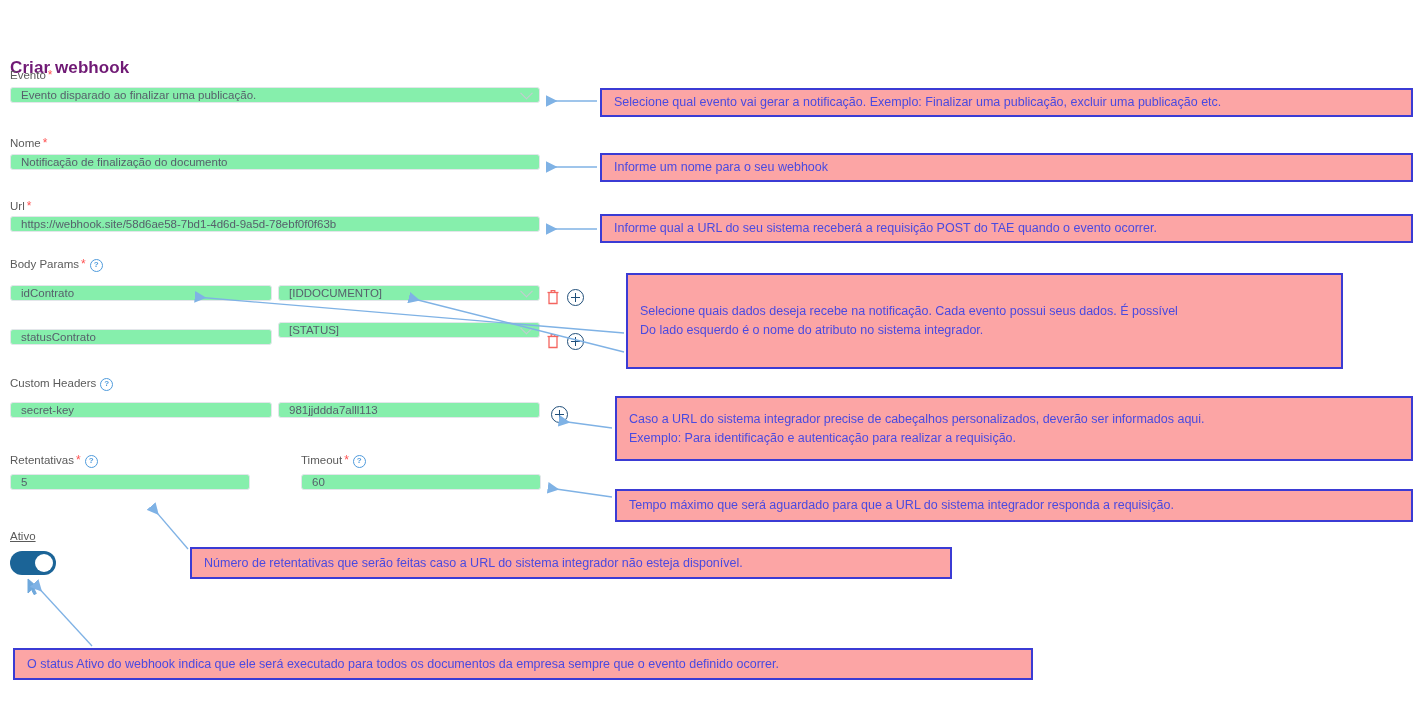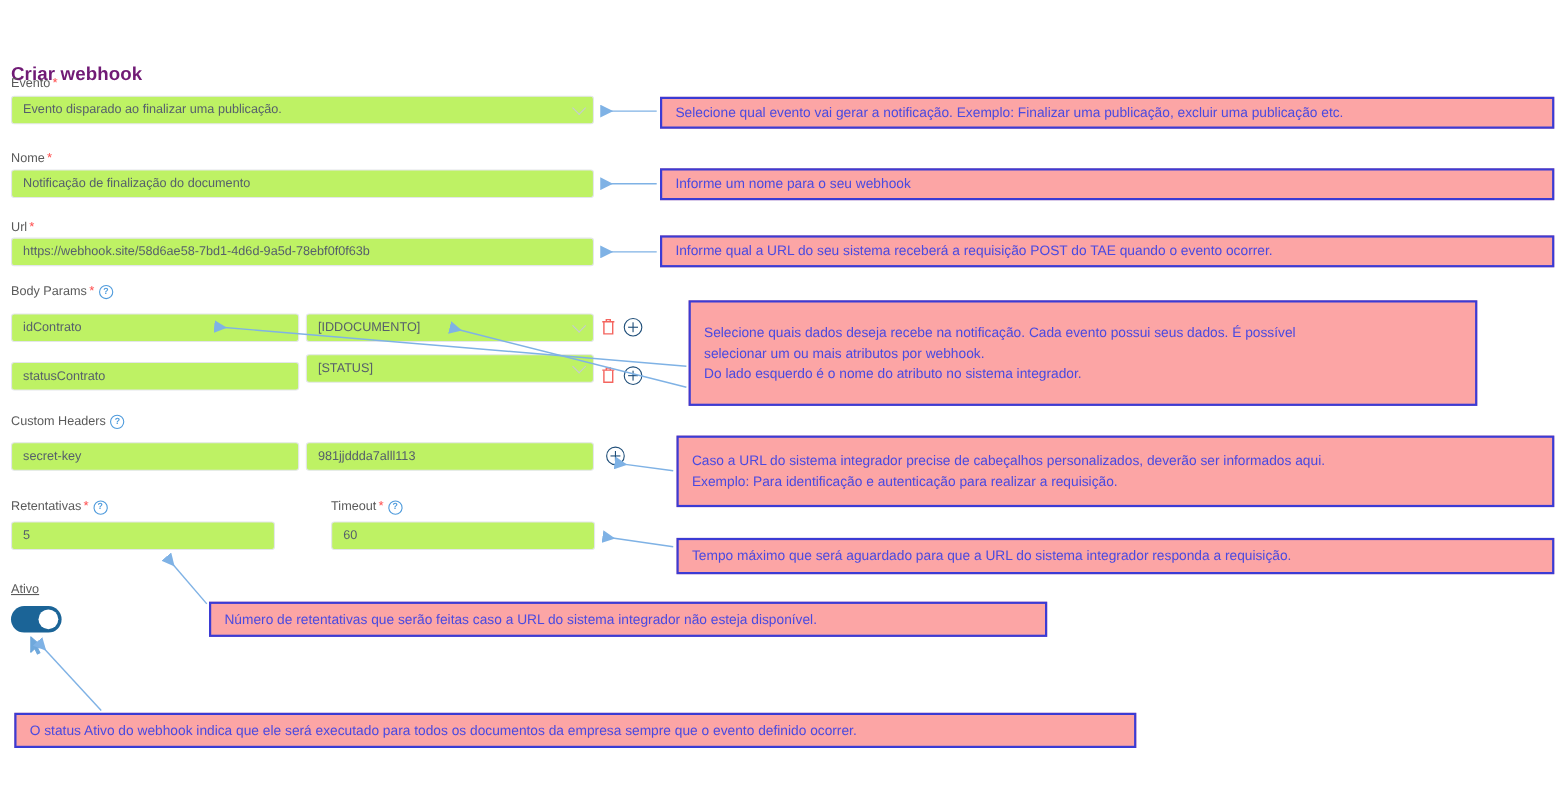--- a/index.html
+++ b/index.html
@@ -32,24 +32,24 @@
     display:inline-block;width:11px;height:11px;
     border:1px solid #4f9bdc;border-radius:50%;
     color:#4f9bdc;font-size:8px;line-height:10px;
     text-align:center;vertical-align:1px;margin-left:4px;
     font-weight:bold;
   }
 
   .input{
     position:absolute;
     box-sizing:border-box;
-    background:#bef264;
+    background:#86efac;
     border:1px solid #e3e6ea;
     border-radius:3px;
-    height:26px;
+    height:16px;
     font-size:11.5px;
     color:#56606b;
     display:flex;align-items:center;
     padding-left:10px;
     white-space:nowrap;overflow:hidden;
   }
   .input.select{padding-right:22px;}
   .chev{
     position:absolute;right:8px;top:50%;
     width:8px;height:8px;
@@ -219,21 +219,20 @@
   <div class="note" style="left:600px;top:153px;width:813px;height:29px;">
     <div>Informe um nome para o seu webhook</div>
   </div>
 
   <div class="note" style="left:600px;top:214px;width:813px;height:29px;">
     <div>Informe qual a URL do seu sistema receberá a requisição POST   do TAE quando o evento ocorrer.</div>
   </div>
 
   <div class="note" style="left:626px;top:273px;width:717px;height:96px;">
     <div>Selecione quais dados deseja recebe na notificação. Cada evento possui seus dados. É possível</div>
-    <div>selecionar um ou mais atributos por webhook.</div>
     <div>Do lado esquerdo é o nome do atributo no sistema integrador.</div>
   </div>
 
   <div class="note" style="left:615px;top:396px;width:798px;height:65px;">
     <div>Caso a URL do sistema integrador precise de cabeçalhos personalizados, deverão ser informados aqui.</div>
     <div>Exemplo: Para identificação e autenticação para realizar a requisição.</div>
   </div>
 
   <div class="note" style="left:615px;top:489px;width:798px;height:33px;">
     <div>Tempo máximo que será aguardado para que a URL do sistema integrador responda a requisição.</div>

